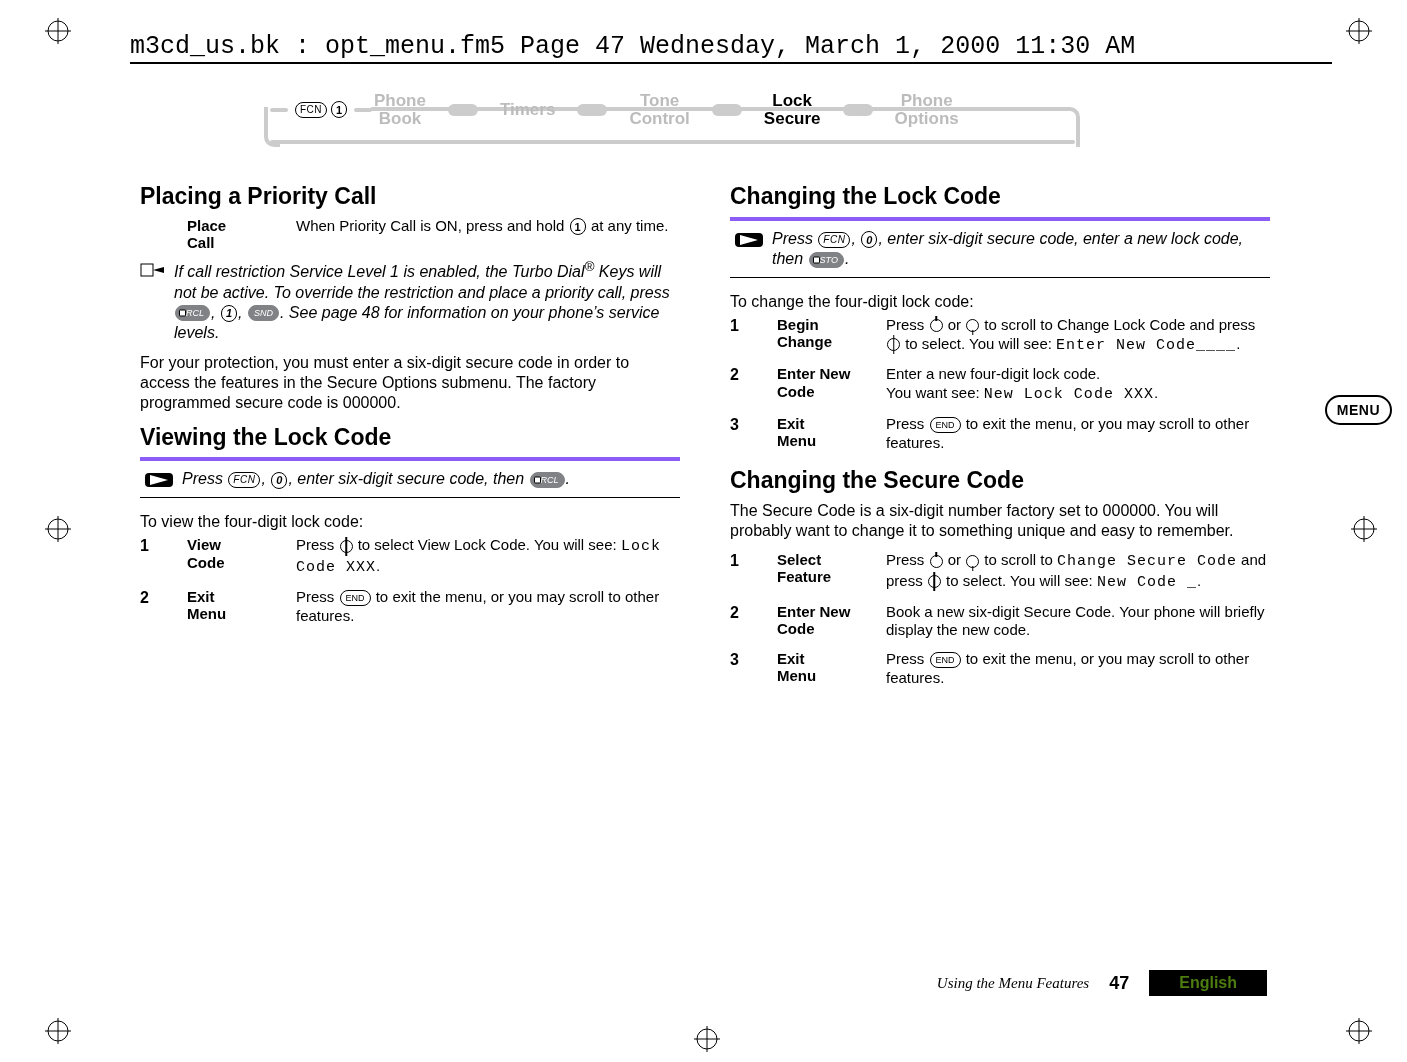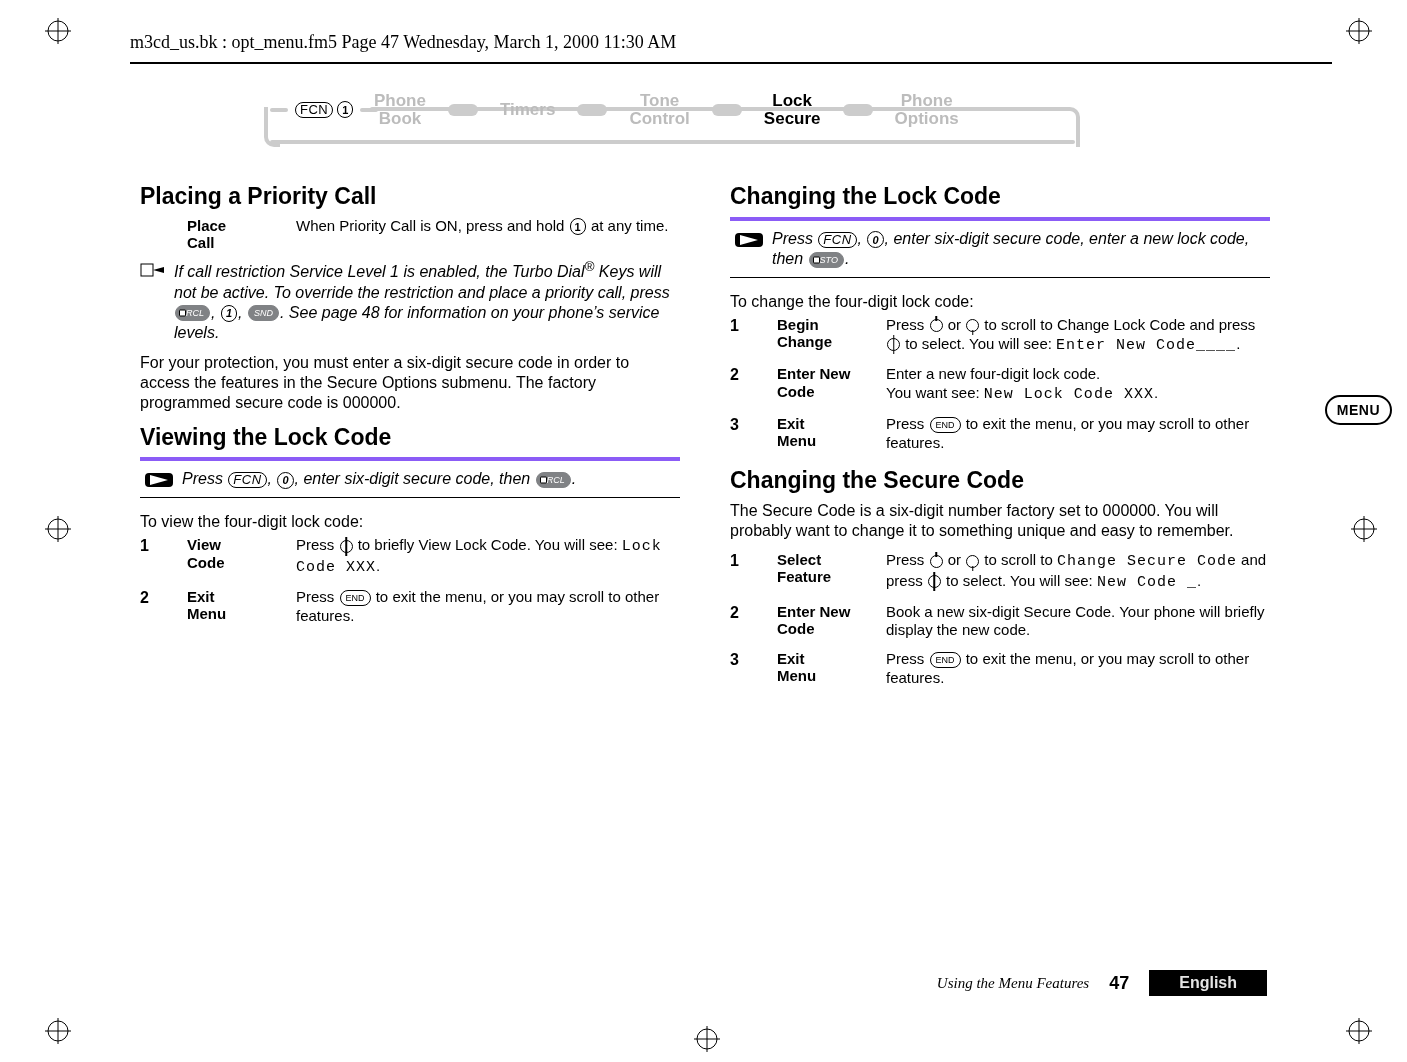--- a/index.html
+++ b/index.html
@@ -31,22 +31,22 @@
   .crop.br { bottom: 18px; right: 35px; }
   .crop.mid-bottom { left: 694px; bottom: 10px; }
   .crop.mr { right: 30px; top: 516px; }
   .crop.ml { left: 45px; top: 516px; }
 
   .runhead {
     position: absolute;
     top: 32px;
     left: 130px;
     right: 142px;
-    font-family: Liberation Serif, serif;
-    font-size: 18px;
+    font-family: Liberation Mono, monospace;
+    font-size: 25px;
   }
   .runhead-line {
     position: absolute;
     top: 62px;
     left: 130px;
     right: 75px;
     height: 2px;
     background: #000;
   }
 
@@ -140,21 +140,21 @@
     height: 14px;
     font-size: 9px;
     line-height: 12px;
     font-family: Arial, sans-serif;
     vertical-align: middle;
     margin: 0 1px;
     background:#fff;
   }
   .oval.grey { background:#808285; color:#fff; border-color:#808285; }
   .oval.digit { font-weight: 700; font-size:11px; padding:0 4px; height:15px;}
-  .oval.fcn { font-size:13px; letter-spacing:0.5px; padding:0 4px;}
+  .oval.fcn { font-size:10px; letter-spacing:0.5px; padding:0 4px;}
   .oval.cap {
     position: relative;
     padding-left: 10px;
   }
   .oval.cap::before{
     content:"";
     position:absolute;
     left:3px; top:50%;
     width:5px; height:5px;
     border:1px solid #000;
@@ -286,21 +286,21 @@
     font-family: "Times New Roman", serif;
     font-style: italic;
   }
   .footer .pnum {
     font-family: "Helvetica Neue", Arial, sans-serif;
     font-weight: 800;
     font-size: 18px;
   }
   .footer .lang {
     background: #000;
-    color: #e5e5e5;
+    color: #4d7c0f;
     padding: 4px 30px;
     font-weight: 700;
     font-size: 16px;
   }
 
   
   .side-tab {
     position: absolute;
     right: 15px;
     top: 395px;
@@ -447,21 +447,21 @@
           </span>
         </div>
 
         <p class="bodytext leadin">To view the four-digit lock code:</p>
 
         <div class="steps">
           <div class="num">1</div>
           <div class="label" style="white-space:pre-line">View
 Code</div>
           <div class="desc">
-            <span>Press </span><span class="scrollkey both"></span><span> to briefly View Lock Code. You will see: </span><span class="lcd">Lock Code XXX</span><span>.</span>
+            <span>Press </span><span class="scrollkey both"></span><span> to select View Lock Code. You will see: </span><span class="lcd">Lock Code XXX</span><span>.</span>
           </div>
 
           <div class="num">2</div>
           <div class="label" style="white-space:pre-line">Exit
 Menu</div>
           <div class="desc">
             <span>Press </span><span class="oval">END</span><span> to exit the menu, or you may scroll to other features.</span>
           </div>
         </div>
       </div>

